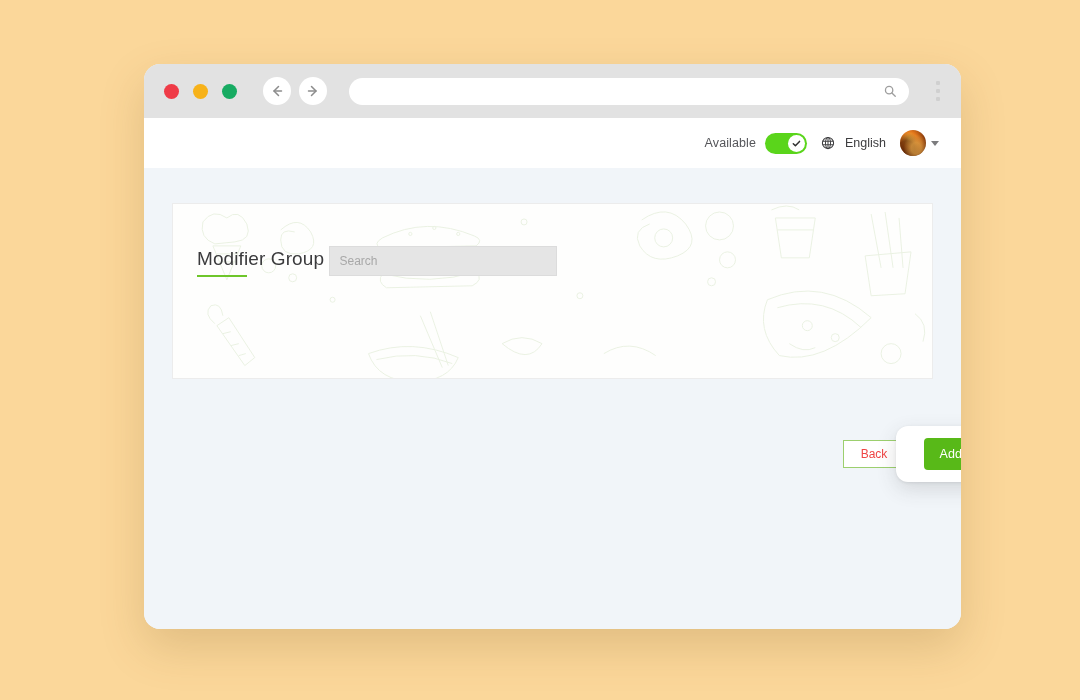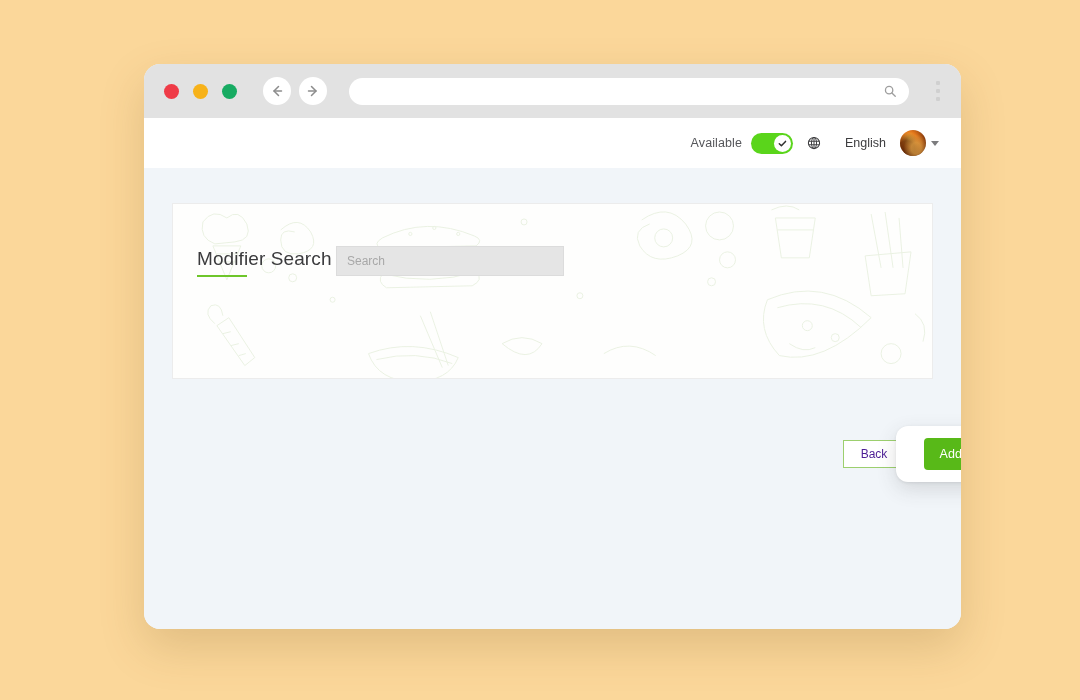--- a/index.html
+++ b/index.html
@@ -115,21 +115,21 @@
     position: absolute;
     right: 2px;
     width: 17px; height: 17px;
     border-radius: 50%;
     background: #ffffff;
     display: flex; align-items: center; justify-content: center;
   }
   .toggle-knob svg { display: block; }
 
   .language-select {
-    display: flex; align-items: center; gap: 24px;
+    display: flex; align-items: center; gap: 10px;
   }
   .globe-icon { width: 14px; height: 14px; display: block; }
   .language-label { font-size: 12.5px; color: #3d3d3f; }
 
   .user-menu { display: flex; align-items: center; gap: 5px; }
   .avatar {
     width: 26px; height: 26px;
     border-radius: 50%;
     overflow: hidden;
     background:
@@ -220,21 +220,21 @@
 
   
   .back-button {
     position: absolute;
     left: 699px;
     top: 272px;
     width: 62px;
     height: 28px;
     border: 1px solid #9ccf6e;
     background: #ffffff;
-    color: #4c1d95;
+    color: #ef4444;
     font-family: "Liberation Sans", sans-serif;
     font-size: 12px;
     display: flex;
     align-items: center;
     justify-content: center;
     z-index: 5;
   }
 
   
   .action-panel {
@@ -393,21 +393,21 @@
           <circle cx="408" cy="92" r="3"></circle>
           <circle cx="160" cy="96" r="2.5"></circle>
           <path d="M330 140 q20 -12 40 0 q-14 22 -40 0 Z"></path>
           <path d="M432 150 q26 -16 52 2"></path>
           <circle cx="720" cy="150" r="10"></circle>
           <path d="M744 110 q14 10 8 28"></path>
         </g>
       </svg>
 
       <div class="card-inner">
-        <div class="page-title">Modifier Search</div>
+        <div class="page-title">Modifier Group</div>
         <input class="search-input" type="text" placeholder="Search" style="">
       </div>
 
     </div>
 
     <button class="back-button">Back</button>
 
     <div class="action-panel">
       <button class="add-button">Add Modifier Group</button>
     </div>

